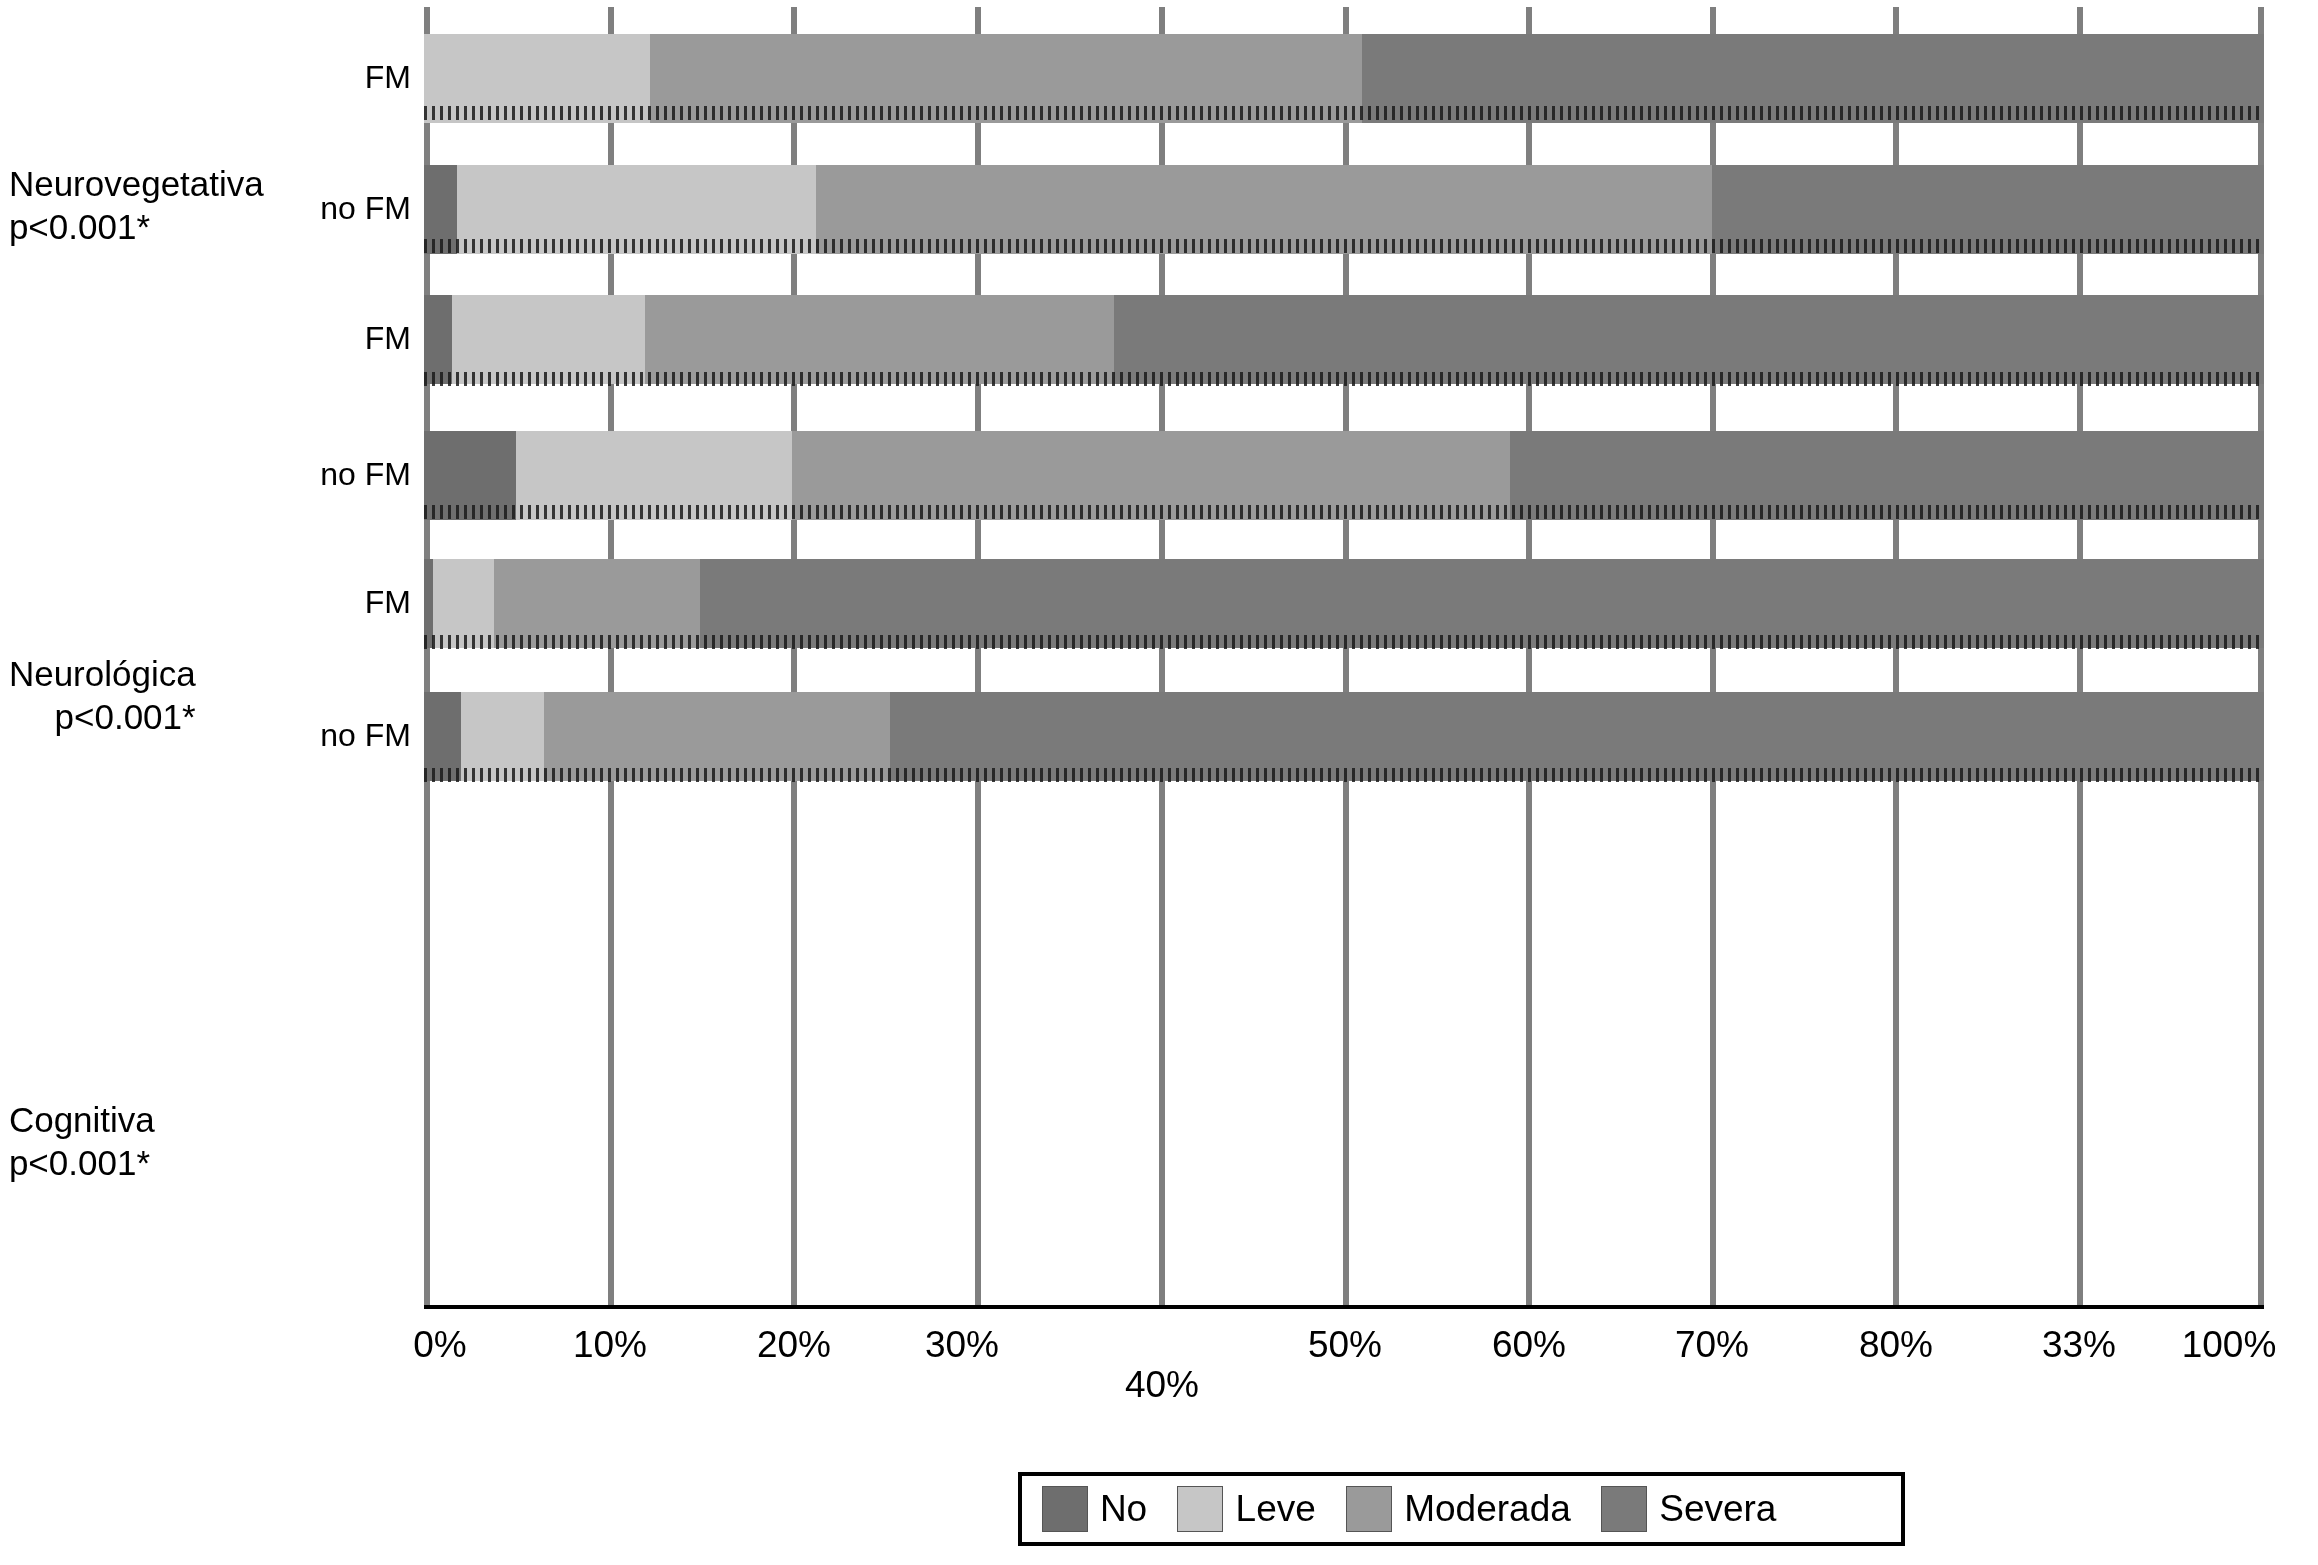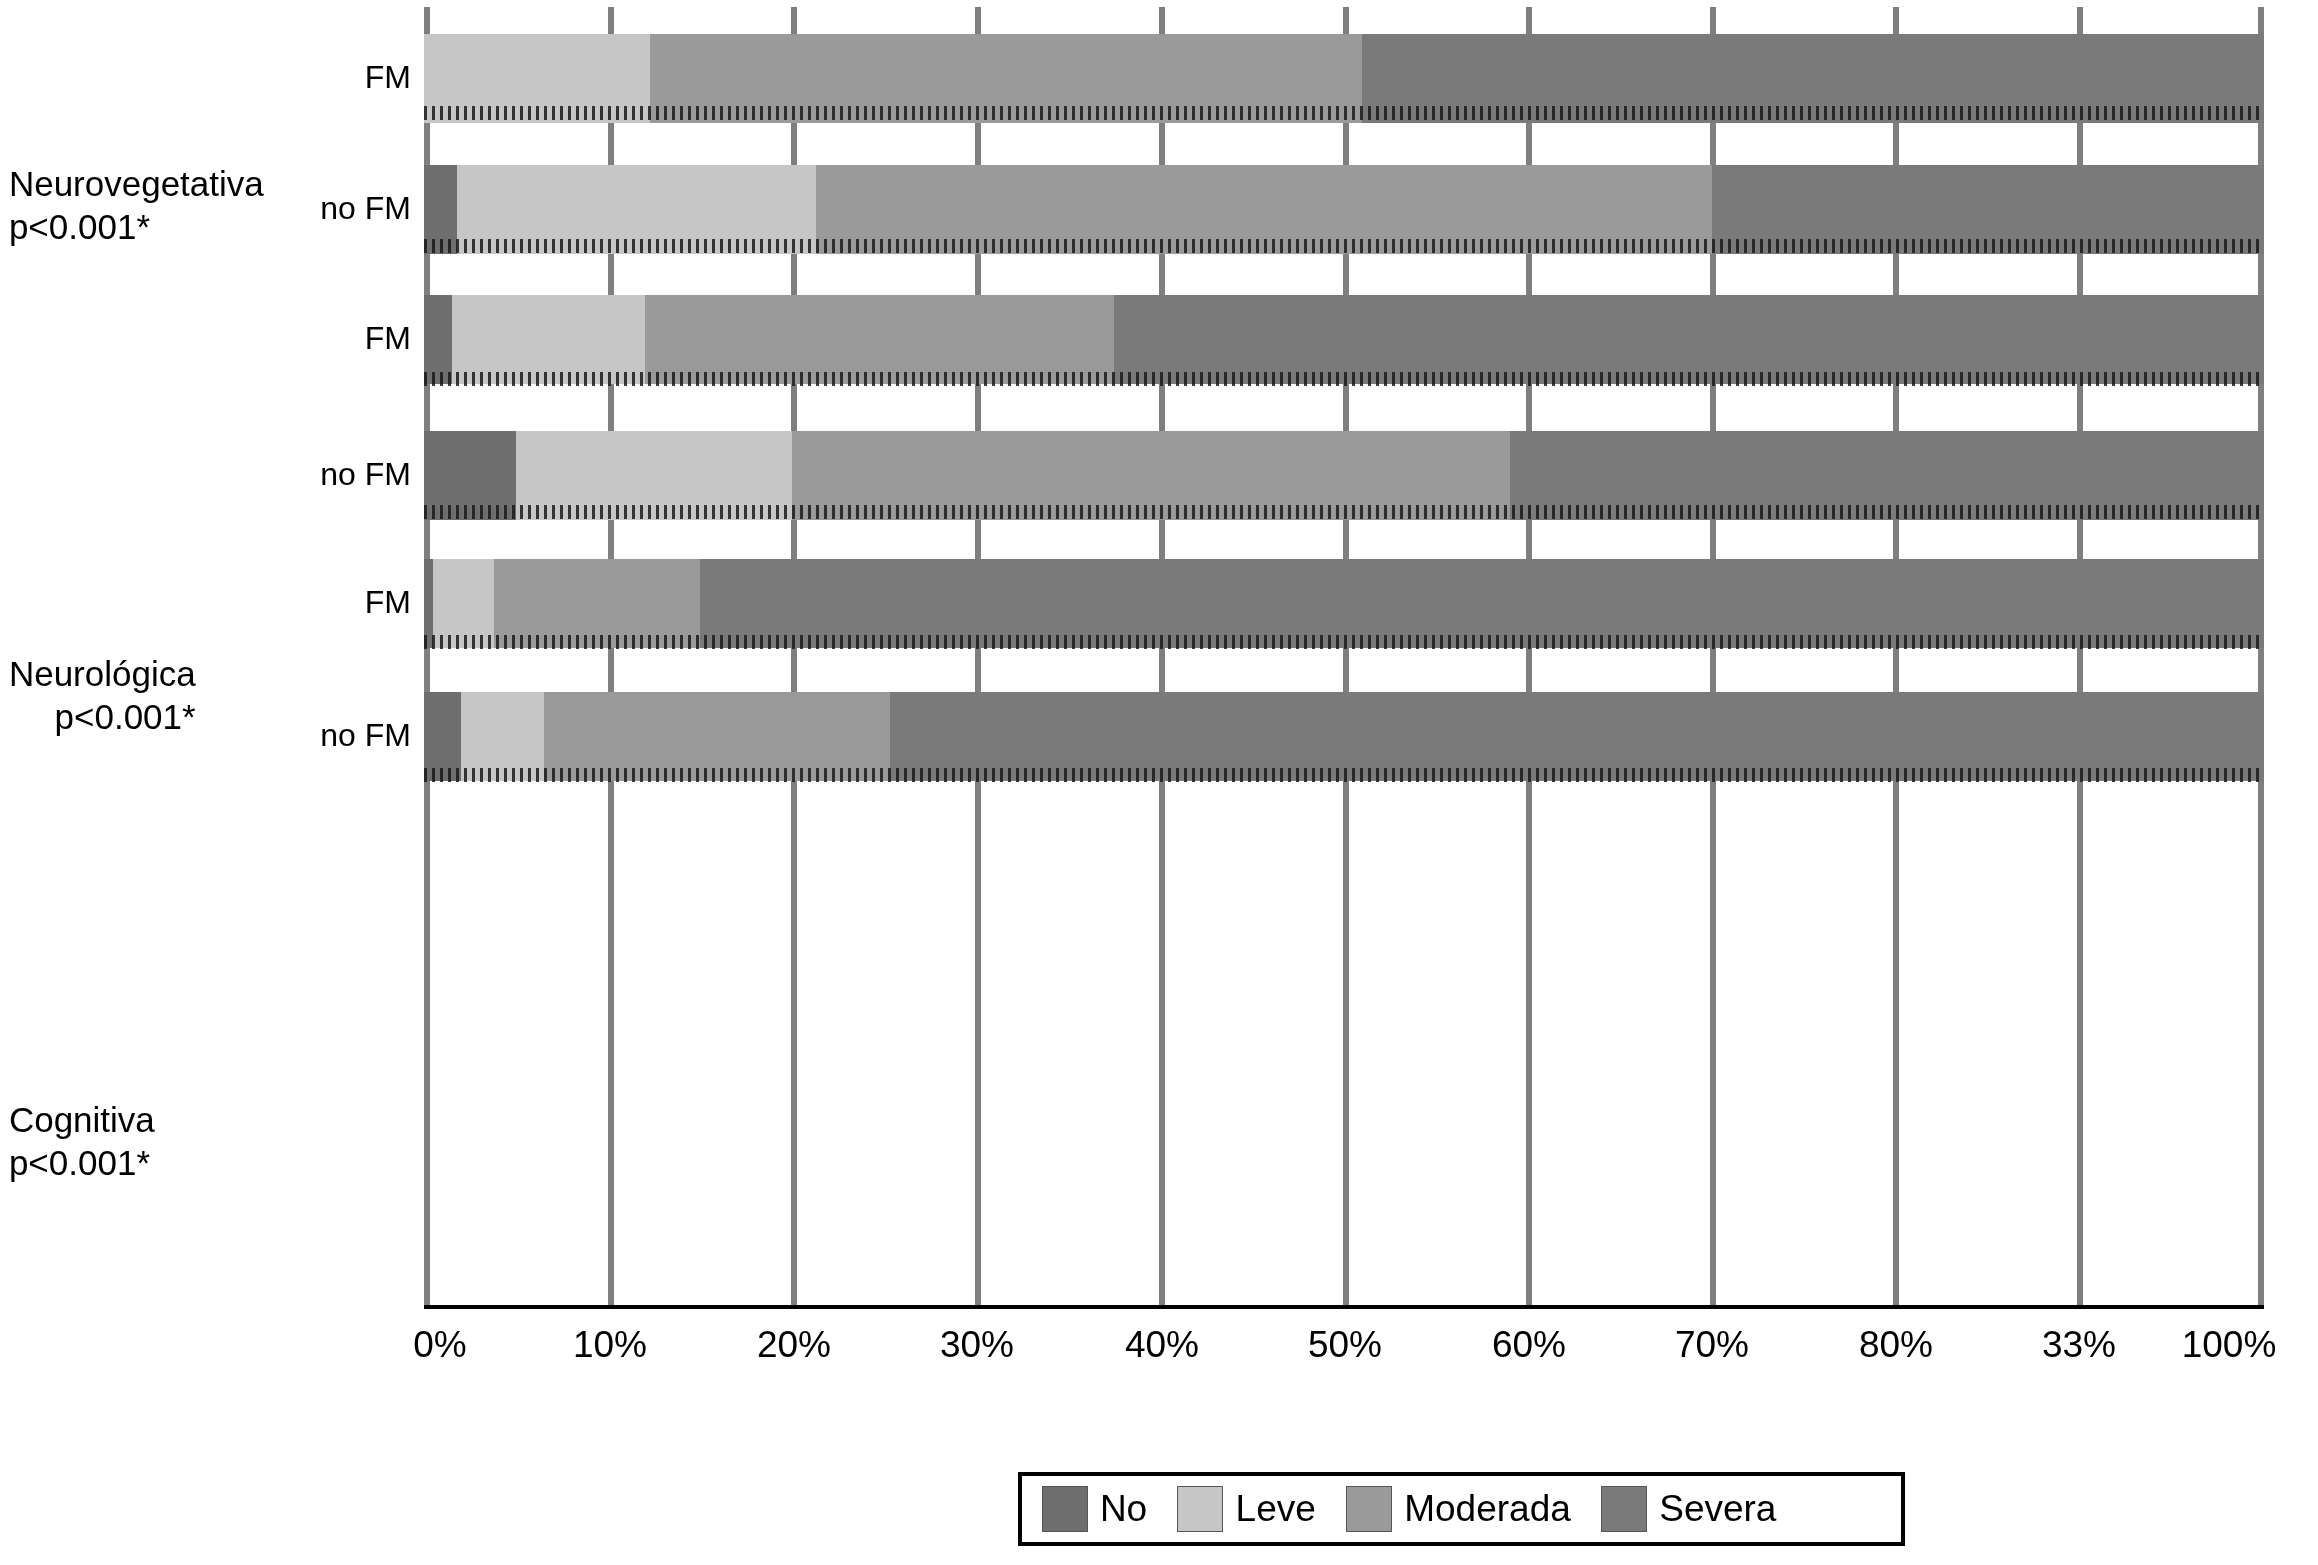--- a/index.html
+++ b/index.html
@@ -235,22 +235,22 @@
     </div>
     <div class="hatch" style="top:761px;"></div>
 
     <div class="axis-baseline"></div>
   </div>
 
   <div class="xaxis">
     <span class="xtick" style="left:16px;">0%</span>
     <span class="xtick" style="left:186px;">10%</span>
     <span class="xtick" style="left:370px;">20%</span>
-    <span class="xtick" style="left:553px;">30%</span>
-    <span class="xtick" style="left:738px;">40%</span>
+    <span class="xtick" style="left:538px;">30%</span>
+    <span class="xtick" style="left:738px;margin-top:40px;">40%</span>
     <span class="xtick" style="left:921px;">50%</span>
     <span class="xtick" style="left:1105px;">60%</span>
     <span class="xtick" style="left:1288px;">70%</span>
     <span class="xtick" style="left:1472px;">80%</span>
     <span class="xtick" style="left:1655px;">33%</span>
     <span class="xtick" style="left:1805px;">100%</span>
   </div>
 
   <div class="legend">
     <div class="legend-item">

